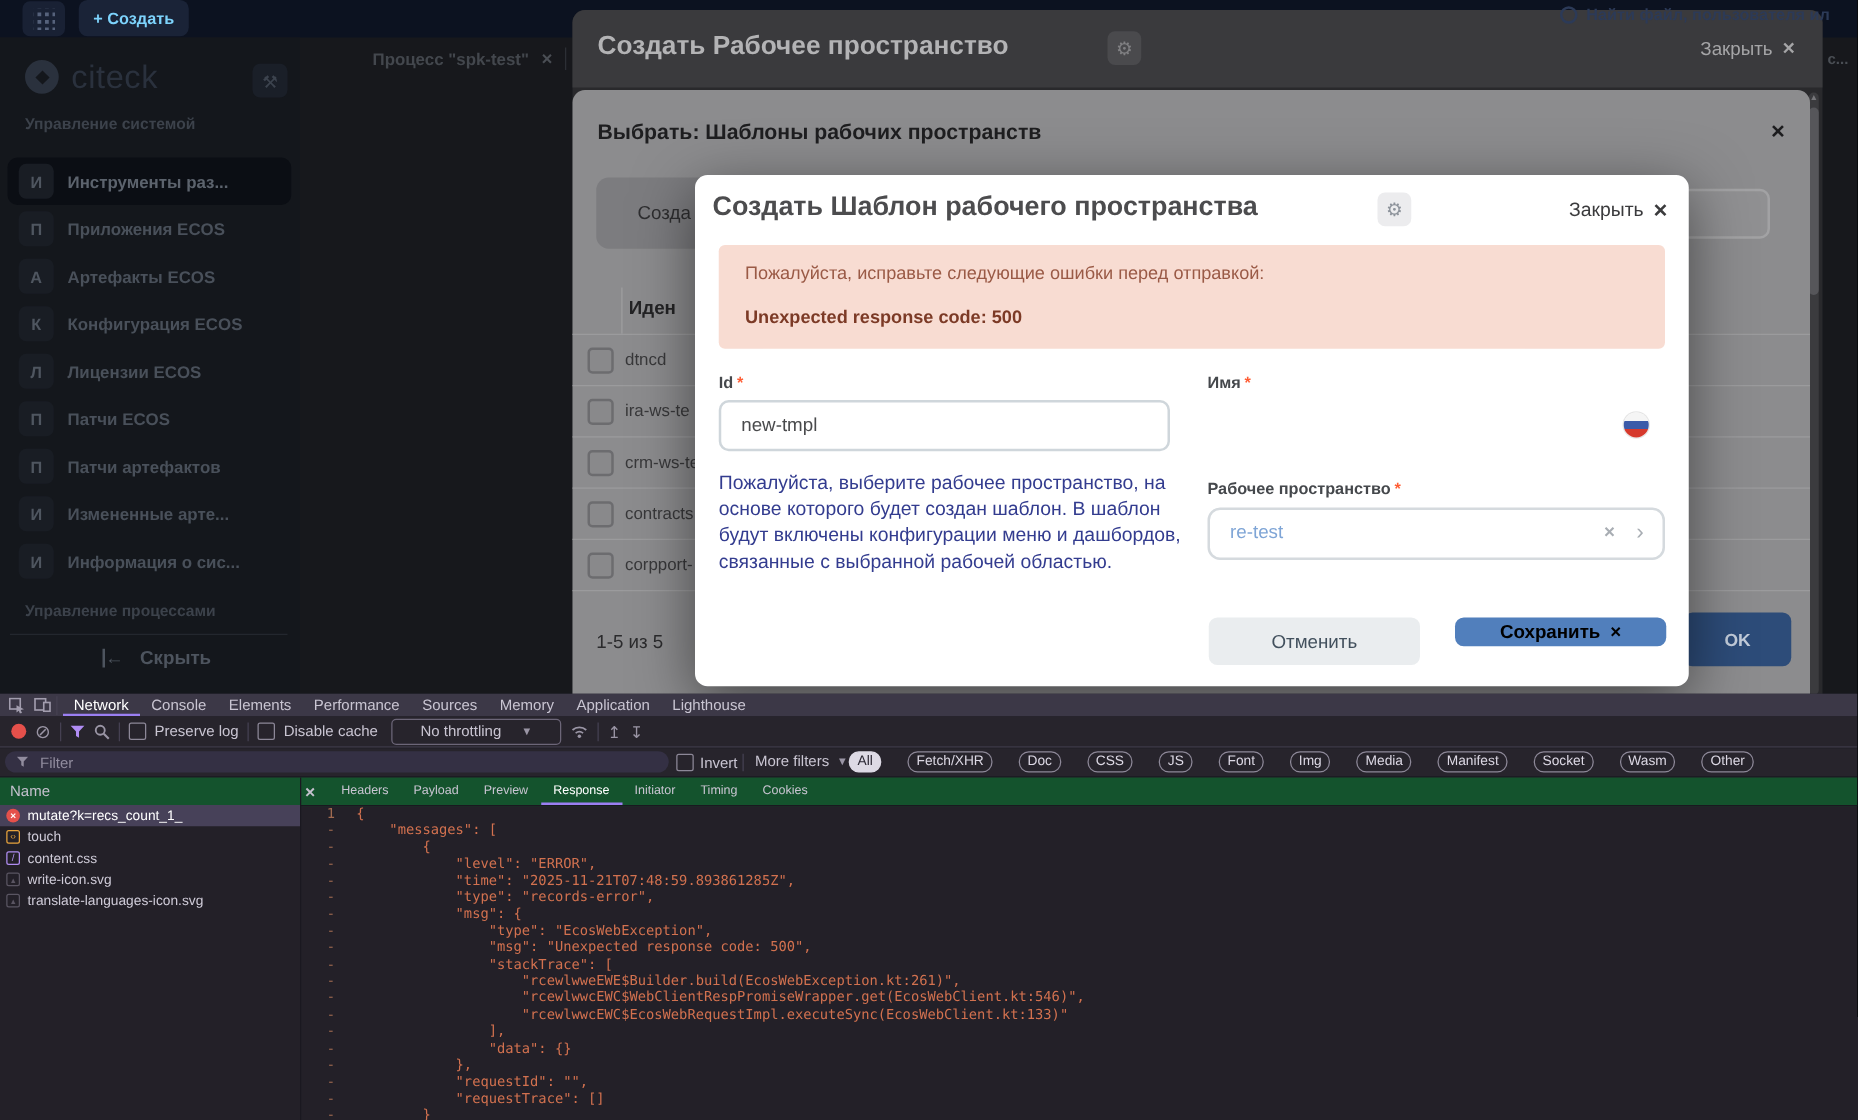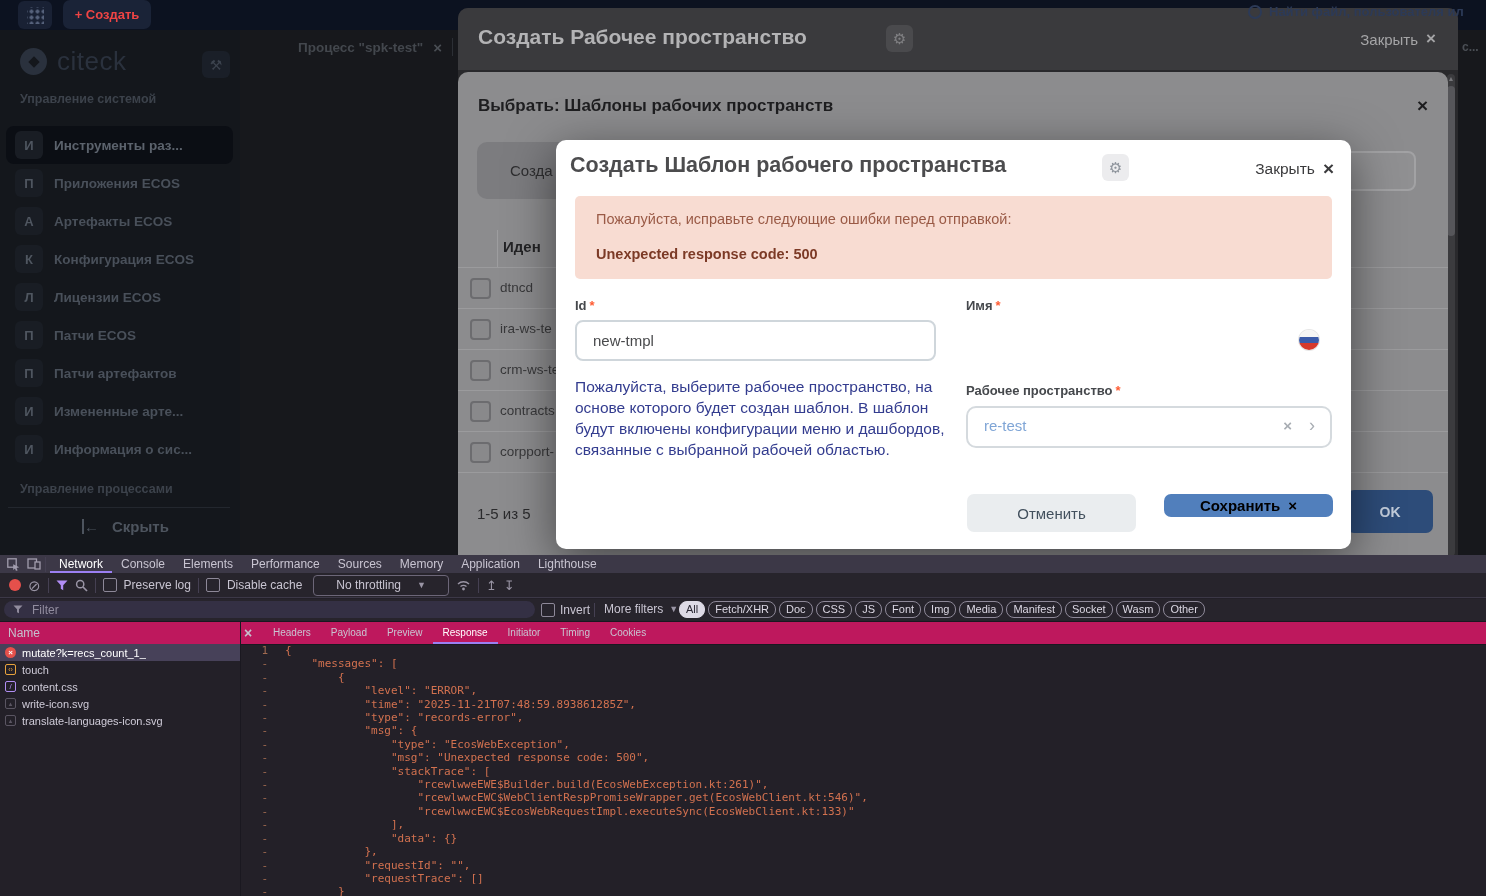--- a/index.html
+++ b/index.html
@@ -6,21 +6,21 @@
   #root{position:relative;width:1486px;height:896px;overflow:hidden;background:#17181c;
         font-family:"Liberation Sans",sans-serif;-webkit-font-smoothing:antialiased}
 
   
   .topbar{position:absolute;left:0;top:0;width:100%;height:30px;background:#0c1220}
   .grid-btn{position:absolute;left:18px;top:1px;width:34px;height:28px;border-radius:6px;background:#192134;
             display:flex;align-items:center;justify-content:center}
   .grid-dots{width:17px;height:17px;background-image:radial-gradient(#56627c 1.6px,transparent 1.8px);
              background-size:6px 6px;background-position:1.5px 1.5px}
   .create-btn{position:absolute;left:63px;top:0;width:88px;height:29px;border-radius:7px;background:#1a2337;
-              color:#ef4444;font-size:13px;font-weight:700;display:flex;align-items:center;justify-content:center}
+              color:#7dd3fc;font-size:13px;font-weight:700;display:flex;align-items:center;justify-content:center}
   .search-global{position:absolute;left:1248px;top:4px;display:flex;align-items:center;gap:7px;
                  color:#2c3a57;font-size:13px;font-weight:600;z-index:60;white-space:nowrap}
   .search-ring{width:10px;height:10px;border:2px solid #2c3a57;border-radius:50%;flex:none}
   .tabstrip{position:absolute;left:298px;top:38px;display:flex;align-items:center;gap:10px;
             color:#43474d;font-size:13.5px;font-weight:600}
   .tab-x{font-size:15px;font-weight:700;color:#4a4e54}
   .tab-div{width:1px;height:18px;background:#2c2f35}
   .tab2{position:absolute;left:1462px;top:40px;color:#4a4e54;font-size:12px;font-weight:600}
 
   
@@ -125,25 +125,25 @@
   .arr{font-size:13px;color:#9a95a5;line-height:1}
   .dt-filterrow{position:absolute;left:0;top:44px;width:100%;height:22px;background:#27242c;border-bottom:1px solid #1a1820}
   .filter-pill{position:absolute;left:4px;top:2px;width:531px;height:17px;border-radius:9px;background:#343044;
                display:flex;align-items:center;gap:7px;padding-left:9px;box-sizing:border-box}
   .filter-pill input{border:none;background:transparent;outline:none;color:#dcd8e4;font-size:12px;width:440px;
                      font-family:"Liberation Sans",sans-serif}
   .filter-pill input::placeholder{color:#918c9e}
   .inv{position:absolute;left:541px;top:4px;display:flex;align-items:center;gap:5px}
   .fr-sep{position:absolute;left:594px;top:4px;width:1px;height:14px;background:#454052}
   .morefilters{position:absolute;left:604px;top:3px;display:flex;align-items:center;gap:6px}
-  .chips{position:absolute;left:679px;top:2px;display:flex;gap:3px}
+  .chips{position:absolute;left:679px;top:2px;display:flex;gap:21px}
   .chip{height:15px;line-height:15px;padding:0 6px;border:1px solid #8d8898;border-radius:8px;font-size:11px;
         color:#dcd8e4;white-space:nowrap}
   .chip.active{background:#dddae5;color:#2b2834;border-color:#dddae5}
-  .dt-band{position:absolute;left:0;top:67px;width:100%;height:22px;background:#be185d;border-bottom:1px solid #1a1820}
+  .dt-band{position:absolute;left:0;top:67px;width:100%;height:22px;background:#14532d;border-bottom:1px solid #1a1820}
   .band-name{position:absolute;left:8px;top:0;line-height:22px;font-size:12px;color:#c5c1ce}
   .band-close{position:absolute;left:244px;top:0;line-height:22px;font-size:14px;font-weight:700;color:#c5c1ce}
   .band-tabs{position:absolute;left:263px;top:0;display:flex}
   .band-tab{padding:0 10px;line-height:22px;font-size:10px;white-space:nowrap}
   .band-tab.active{color:#fff;box-shadow:inset 0 -2px 0 #9b7ff2}
   .dt-vdiv{position:absolute;left:240px;top:67px;width:1px;height:274px;background:#1a1820}
   .req-list{position:absolute;left:0;top:89px;width:240px}
   .req-row{height:17px;display:flex;align-items:center;gap:6px;padding-left:5px;font-size:11px;color:#cfcbd8;white-space:nowrap}
   .req-row.selected{background:#474159;color:#fff}
   .ric{width:11px;height:11px;border-radius:2px;box-sizing:border-box;flex:none;display:flex;align-items:center;justify-content:center}

